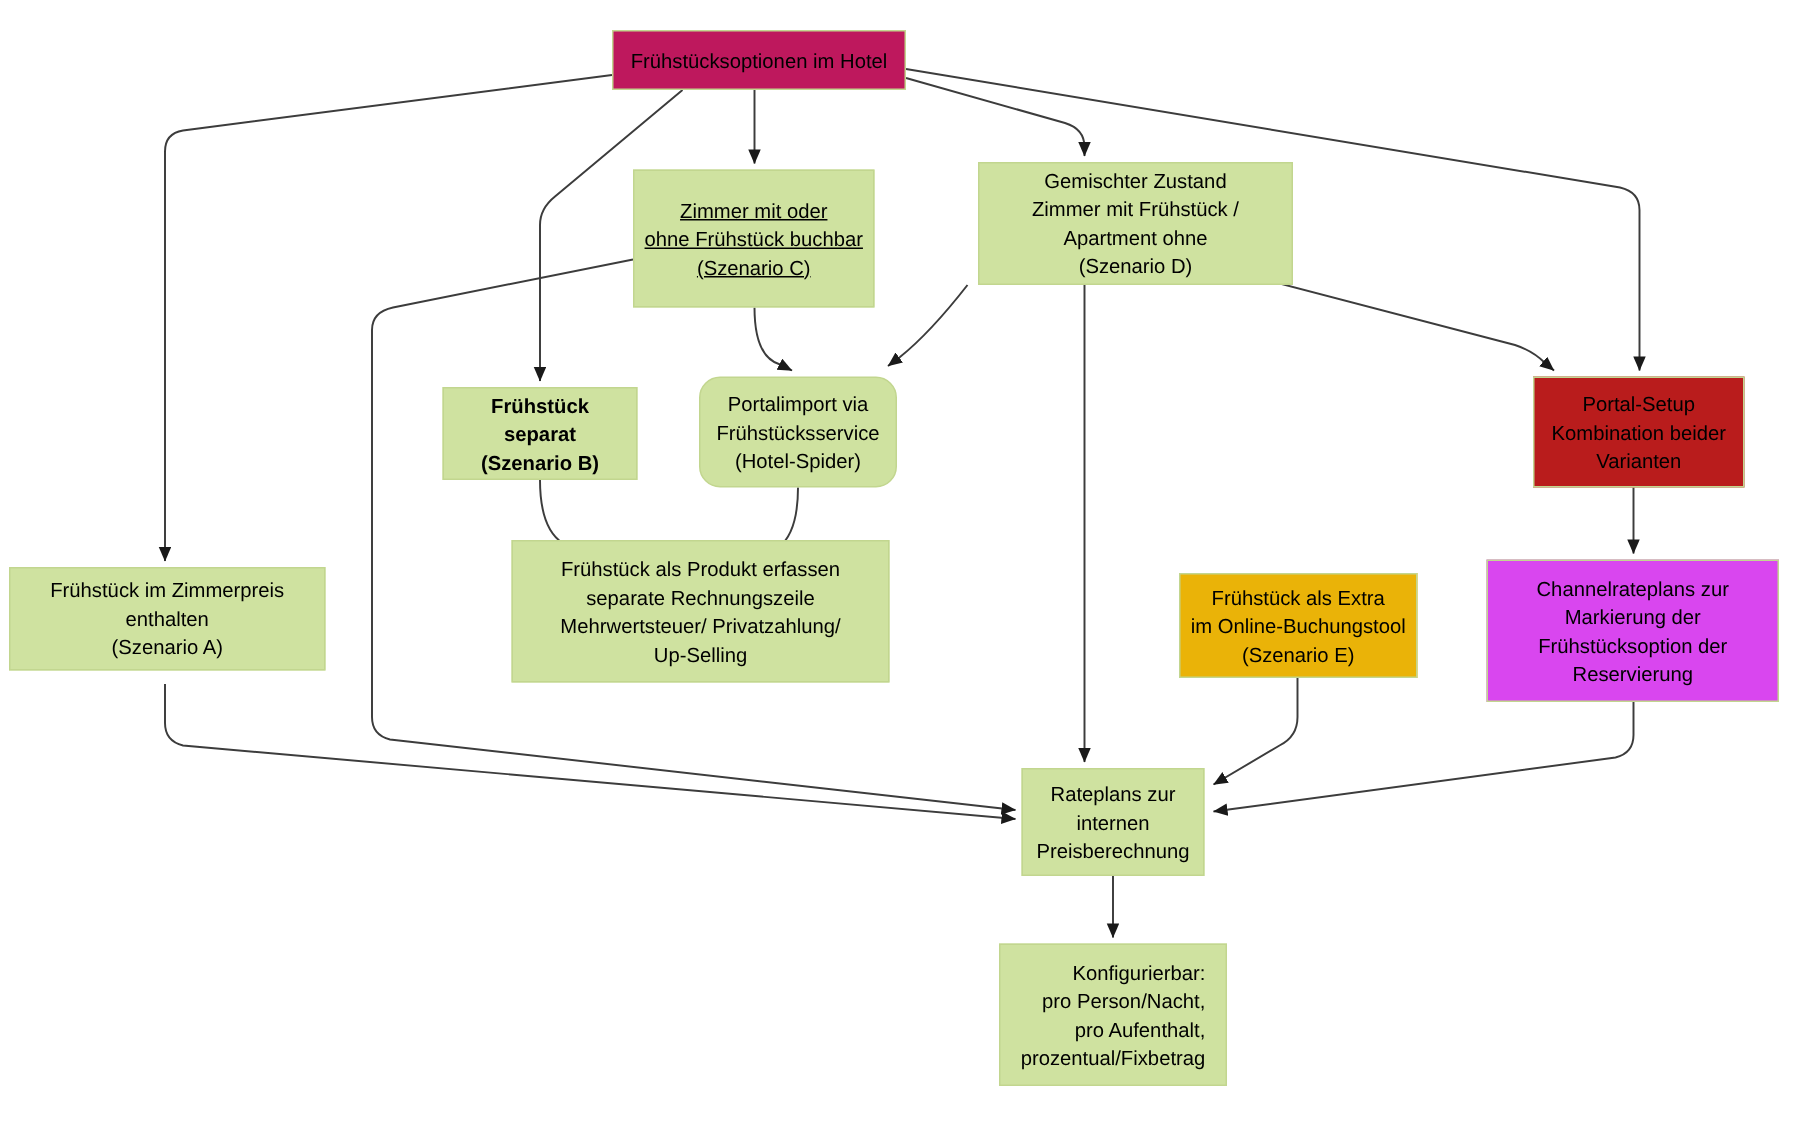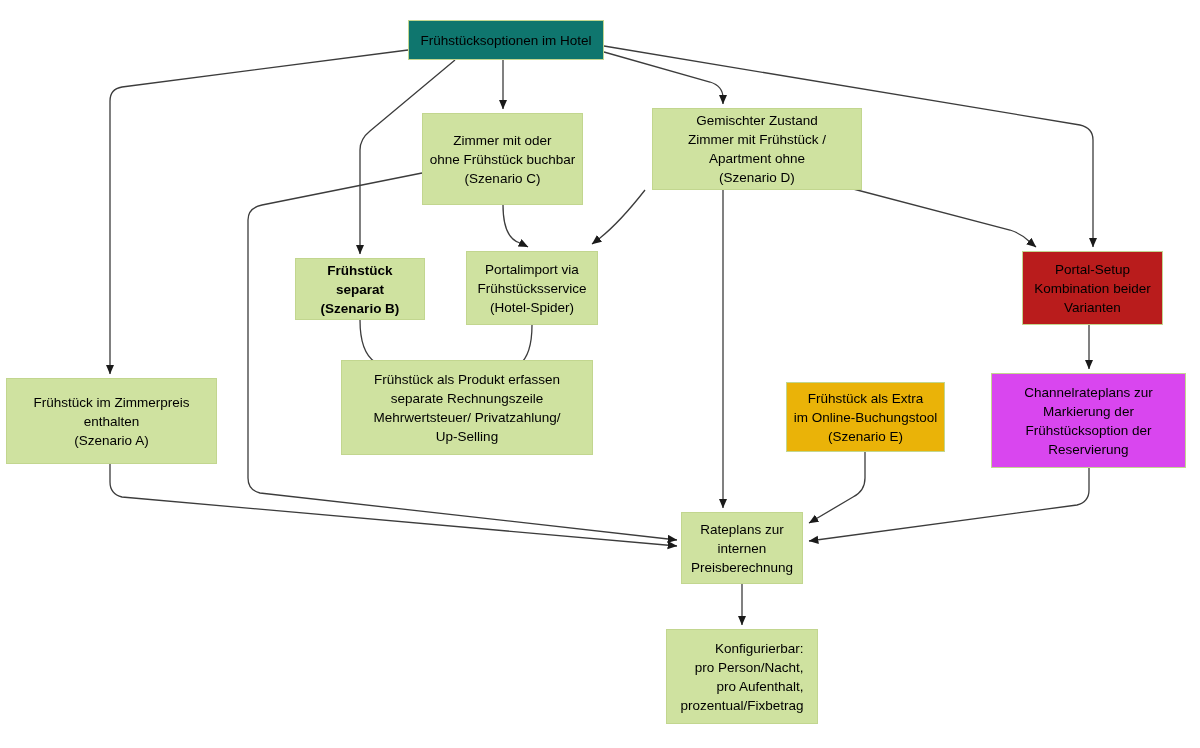--- a/index.html
+++ b/index.html
@@ -36,39 +36,39 @@
         <path class="edge" d="M 360,320 Q 360,352 375,362 L 383,369" stroke="#3c3c3c" marker-end="url(#arrowhead)"></path>
         <path class="edge" d="M 532,325 Q 532,355 519,365 L 512,369" stroke="#3c3c3c" marker-end="url(#arrowhead)"></path>
         <path class="edge" d="M 1089,325 L 1089,369" stroke="#3c3c3c" marker-end="url(#arrowhead)"></path>
         <path class="edge" d="M 110,456 L 110,482 Q 110,494 122,497 L 677,546" stroke="#3c3c3c" marker-end="url(#arrowhead)"></path>
         <path class="edge" d="M 865,452 L 865,478 Q 865,491 853,497 L 809,523" stroke="#3c3c3c" marker-end="url(#arrowhead)"></path>
         <path class="edge" d="M 1089,468 L 1089,490 Q 1089,502 1077,505 L 809,541" stroke="#3c3c3c" marker-end="url(#arrowhead)"></path>
         <path class="edge" d="M 742,584 L 742,625" stroke="#3c3c3c" marker-end="url(#arrowhead)"></path>
       </g>
   </svg>
   <div id="nodes">
-      <div class="node" style="left: 408px; top: 20px; width: 196px; height: 40px; background: #0f766e; border-color: rgb(194, 214, 143);">
+      <div class="node" style="left: 408px; top: 20px; width: 196px; height: 40px; background: #be185d; border-color: rgb(194, 214, 143);">
         <span>Frühstücksoptionen im Hotel</span>
       </div>
-      <div class="node" style="left: 422px; top: 113px; width: 161px; height: 92px; background: rgb(207, 226, 160); border-color: rgb(194, 214, 143);">
+      <div class="node" style="left: 422px; top: 113px; width: 161px; height: 92px; background: rgb(207, 226, 160); border-color: rgb(194, 214, 143); text-decoration: underline;">
         <span>Zimmer mit oder<br>ohne Frühstück buchbar<br>(Szenario C)</span>
       </div>
       <div class="node" style="left: 628px; top: 108px; width: 210px; height: 82px; background: rgb(207, 226, 160); border-color: rgb(194, 214, 143); margin-left: 24px;">
         <span>Gemischter Zustand<br>Zimmer mit Frühstück /<br>Apartment ohne<br>(Szenario D)</span>
       </div>
       <div class="node" style="left: 295px; top: 258px; width: 130px; height: 62px; background: rgb(207, 226, 160); border-color: rgb(194, 214, 143); font-weight: bold;">
         <span>Frühstück separat<br>(Szenario B)</span>
       </div>
-      <div class="node" style="left: 466px; top: 251px; width: 132px; height: 74px; background: rgb(207, 226, 160); border-color: rgb(194, 214, 143);">
+      <div class="node" style="left: 466px; top: 251px; width: 132px; height: 74px; background: rgb(207, 226, 160); border-color: rgb(194, 214, 143); border-radius: 14px;">
         <span>Portalimport via<br>Frühstücksservice<br>(Hotel-Spider)</span>
       </div>
       <div class="node" style="left: 1022px; top: 251px; width: 141px; height: 74px; background: #b91c1c; border-color: rgb(194, 214, 143);">
         <span>Portal-Setup<br>Kombination beider<br>Varianten</span>
       </div>
-      <div class="node" style="left: 6px; top: 378px; width: 211px; height: 86px; background: rgb(207, 226, 160); border-color: rgb(194, 214, 143);">
+      <div class="node" style="left: 6px; top: 378px; width: 211px; height: 69px; background: rgb(207, 226, 160); border-color: rgb(194, 214, 143);">
         <span>Frühstück im Zimmerpreis<br>enthalten<br>(Szenario A)</span>
       </div>
       <div class="node" style="left: 341px; top: 360px; width: 252px; height: 95px; background: rgb(207, 226, 160); border-color: rgb(194, 214, 143);">
         <span>Frühstück als Produkt erfassen<br>separate Rechnungszeile<br>Mehrwertsteuer/ Privatzahlung/<br>Up-Selling</span>
       </div>
       <div class="node" style="left: 786px; top: 382px; width: 159px; height: 70px; background: #eab308; border-color: rgb(194, 214, 143);">
         <span>Frühstück als Extra<br>im Online-Buchungstool<br>(Szenario E)</span>
       </div>
       <div class="node" style="left: 991px; top: 373px; width: 195px; height: 95px; background: #d946ef; border-color: rgb(194, 214, 143);">
         <span>Channelrateplans zur<br>Markierung der<br>Frühstücksoption der<br>Reservierung</span>

